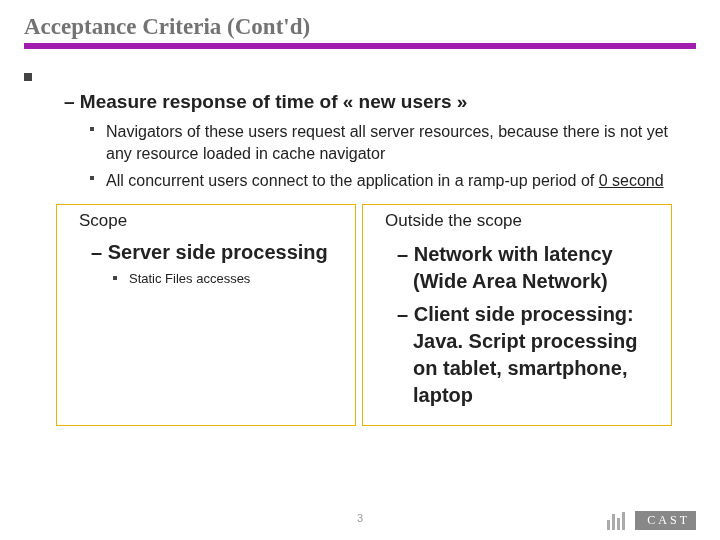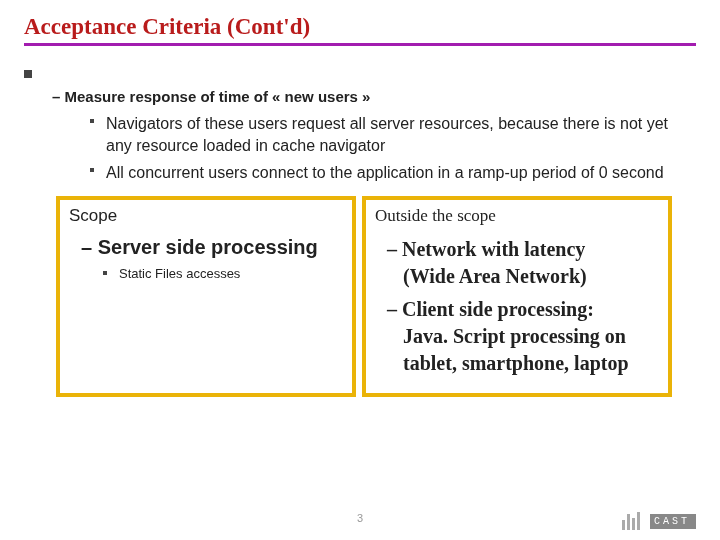--- a/index.html
+++ b/index.html
@@ -17,44 +17,44 @@
     width: 720px;
     height: 540px;
     position: relative;
     box-sizing: border-box;
     padding: 14px 24px 0 24px;
   }
   .title {
     font-family: "Times New Roman", Times, serif;
     font-weight: bold;
     font-size: 23px;
-    color: #b91c1c;
-    border-bottom: 3px solid #a21caf;
+    color: #737373;
+    border-bottom: 6px solid #a21caf;
     padding-bottom: 3px;
     margin-bottom: 18px;
   }
   .b1 {
     display: flex;
     align-items: flex-start;
     font-size: 17px;
     margin-left: 0;
     margin-bottom: 10px;
   }
   .b1 .bullet {
     width: 8px;
     height: 8px;
     background: #444;
     margin-top: 6px;
     margin-right: 14px;
     flex: 0 0 auto;
   }
   .b2 {
-    font-size: 15px;
+    font-size: 19px;
     font-weight: bold;
-    margin-left: 28px;
+    margin-left: 40px;
     margin-bottom: 8px;
   }
   .b2 .dash { font-weight: bold; }
   .b3 {
     font-size: 16px;
     margin-left: 66px;
     margin-bottom: 6px;
     display: flex;
     align-items: flex-start;
     line-height: 1.35;
@@ -63,35 +63,35 @@
     width: 4px;
     height: 4px;
     background: #444;
     margin-top: 6px;
     margin-right: 12px;
     flex: 0 0 auto;
   }
   .u-dash {
     border-bottom: 1px dashed #c33;
   }
-  .u-line { }
+  .u-line { text-decoration: underline; }
 
   .boxes {
     display: flex;
     gap: 6px;
     margin-left: 32px;
     margin-top: 12px;
   }
   .box {
-    border: 4px solid #eab308;
-    padding: 6px 10px 10px 9px;
+    border: 1px solid #eab308;
+    padding: 6px 10px 10px 22px;
     box-sizing: border-box;
   }
   .box.left  { width: 300px; }
-  .box.right { width: 310px; font-family: Liberation Serif, serif; }
+  .box.right { width: 310px; }
   .box-title {
     font-size: 17px;
     margin-bottom: 10px;
   }
   .box .b2 { margin-left: 12px; margin-bottom: 6px; font-size: 20px; }
   .box .b3 { margin-left: 34px; font-size: 13px; margin-bottom: 4px; text-align: center;}
   .box.right .b2 { line-height: 1.35; }
   .box.right .b2 .indent-cont { margin-left: 16px; display: block; }
 
   .page-num {
@@ -112,24 +112,24 @@
   }
   .bars { display: flex; align-items: flex-end; gap: 2px; }
   .bars .bar { width: 3px; background: #aaa; }
   .bars .bar:nth-child(1){ height: 10px; }
   .bars .bar:nth-child(2){ height: 16px; }
   .bars .bar:nth-child(3){ height: 12px; }
   .bars .bar:nth-child(4){ height: 18px; }
   .cast {
     background: #888;
     color: #fff;
-    font-size: 10px;
+    font-size: 12px;
     letter-spacing: 3px;
-    padding: 2px 6px 2px 4px;
-    font-family: Liberation Mono, monospace;
+    padding: 2px 6px 2px 12px;
+    font-family: Liberation Serif, serif;
   }
 </style>
 </head>
 <body>
 
 <div class="slide">
 
   <div class="title">Acceptance Criteria (Cont'd)</div>
 
   <div class="b1">

